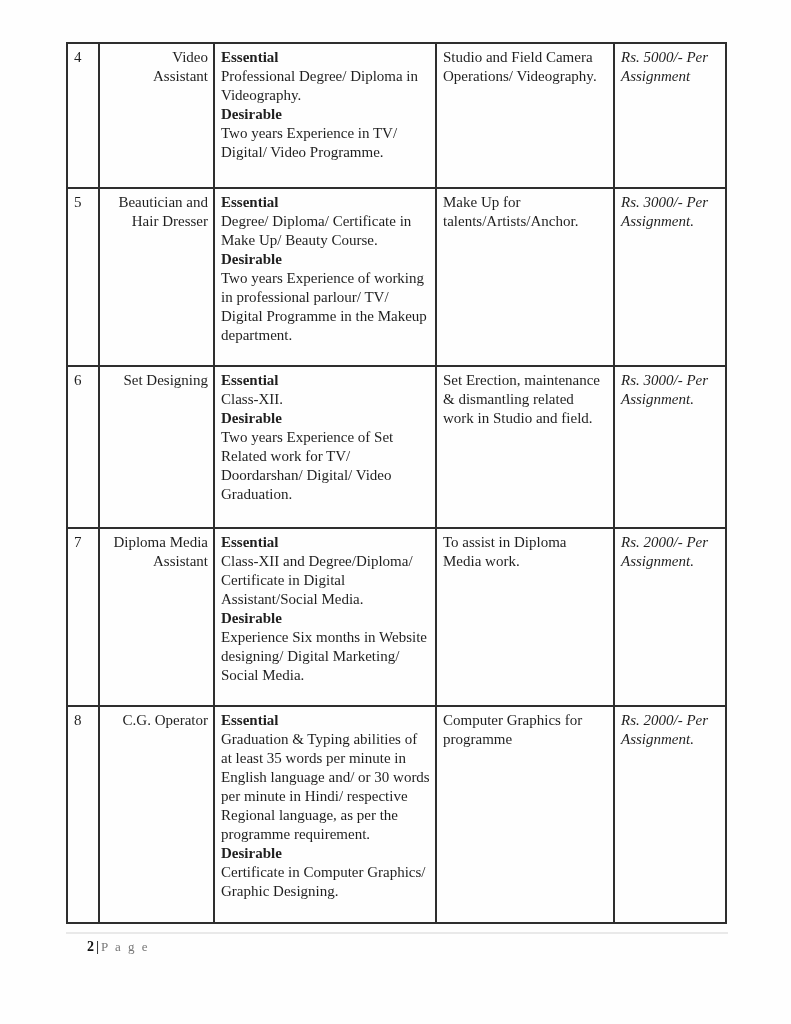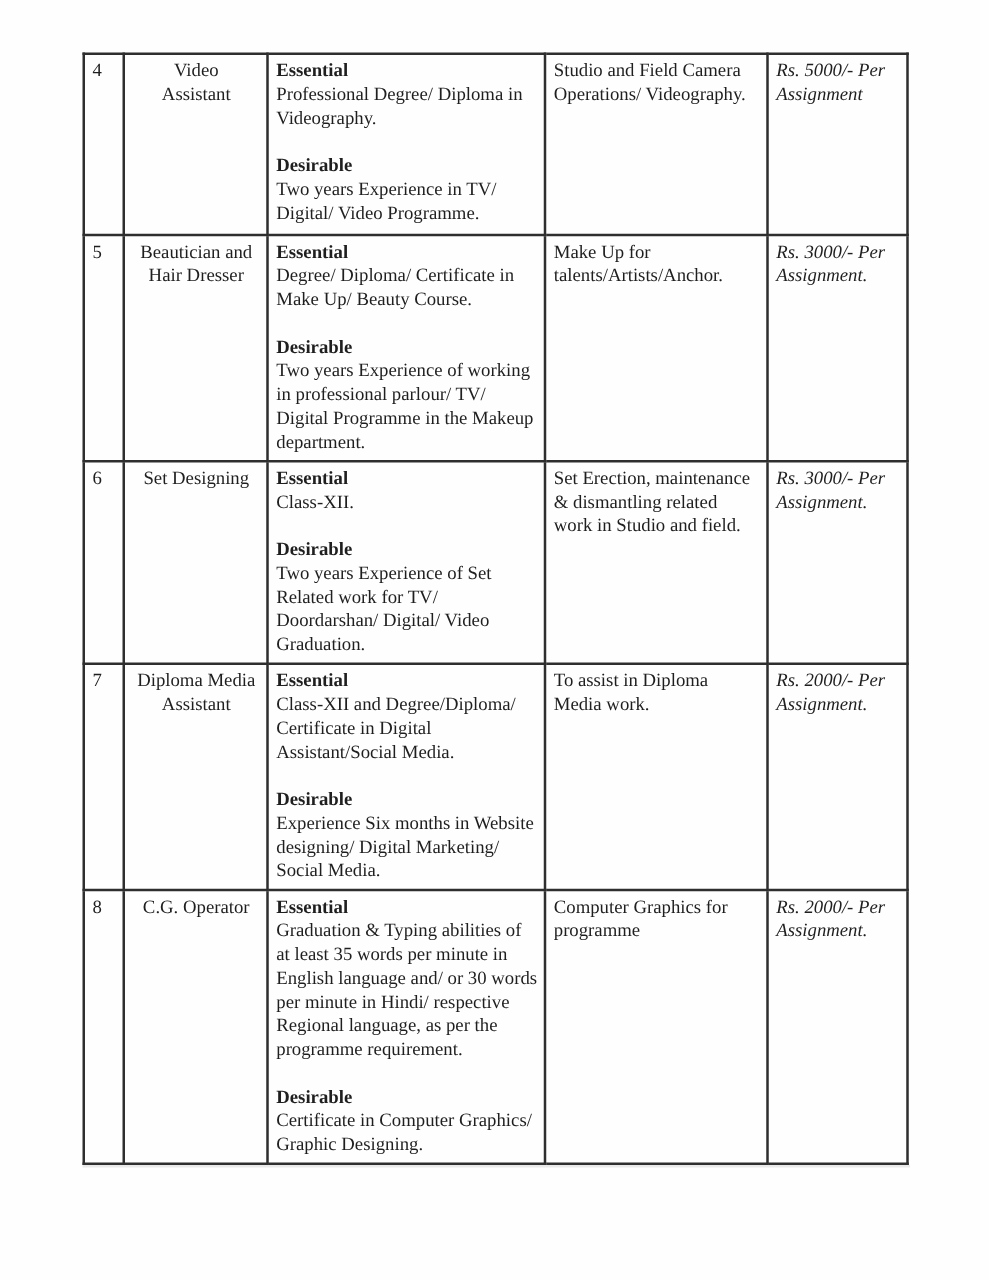--- a/index.html
+++ b/index.html
@@ -24,26 +24,26 @@
     font-size:15px;
     line-height:19px;
   }
   table.doc-table td{
     border:2px solid #2e2e2e;
     vertical-align:top;
     padding:4px 5px 4px 6px;
     overflow:hidden;
   }
   td.c-sno{padding-left:7px;}
-  td.c-pos{text-align:center;white-space:pre-line;padding-left:4px;padding-right:4px;}
+  td.c-pos{text-align:right;white-space:pre-line;padding-left:4px;padding-right:4px;}
   td.c-qual{padding-right:4px;}
   td.c-work{padding-right:10px;}
   td.c-rem{padding-right:4px;font-style:italic;}
   .qhead{font-weight:bold;}
-  .qhead.gap{margin-top:19px;}
+  .qhead.gap{}
   tr.r4{height:145px;}
   tr.r5{height:178px;}
   tr.r6{height:162px;}
   tr.r7{height:178px;}
   tr.r8{height:217px;}
   .footer{
     position:absolute;left:66px;top:932px;width:662px;
   }
   .footer-line{
     height:2px;background:#e9e9e9;width:100%;
@@ -136,15 +136,18 @@
           <div class="qtext">Certificate in Computer Graphics/ Graphic Designing.</div>
         </td>
         <td class="c-work">Computer Graphics for programme</td>
         <td class="c-rem">Rs. 2000/- Per Assignment.</td>
       </tr>
     </tbody>
   </table>
 
   <div class="footer">
     <div class="footer-line"></div>
+    <div class="footer-text">
+      <span class="pnum">2</span><span class="psep">|</span><span class="plabel">P a g e</span>
+    </div>
   </div>
 
 </div>
 
 </body></html>

